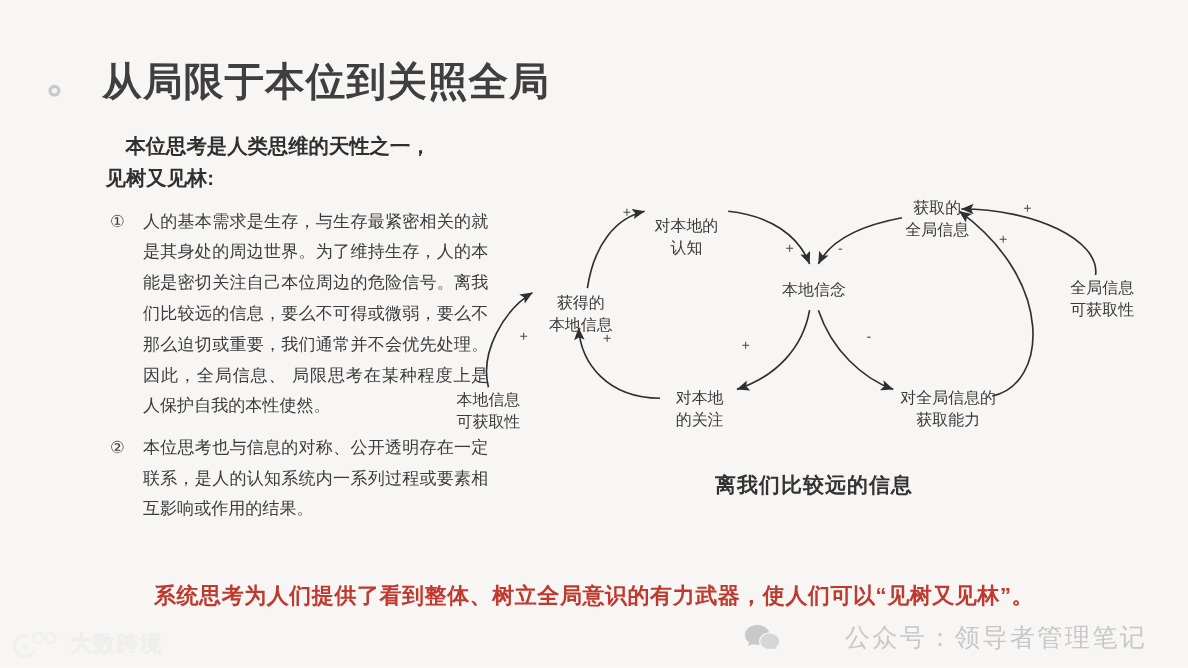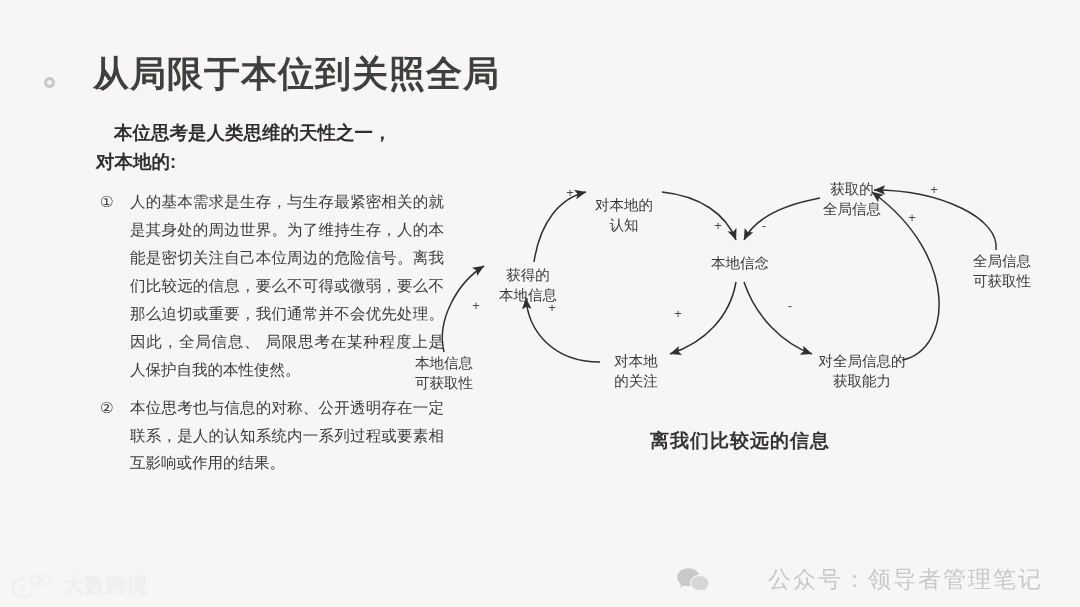--- a/index.html
+++ b/index.html
@@ -186,21 +186,21 @@
 <div id="slide">
 
   <div id="title-row">
     <span id="title-bullet"></span>
     <h1 id="slide-title">从局限于本位到关照全局</h1>
   </div>
 
   <div id="left-col">
     <p class="lead">
       <span class="indent">本位思考是人类思维的天性之一，</span><br>
-      <span>对本地的:</span>
+      <span>见树又见林:</span>
     </p>
 
     <ol class="points">
       <li>
         <span class="marker">①</span>
         <span>人的基本需求是生存，与生存最紧密相关的就是其身处的周边世界。为了维持生存，人的本能是密切关注自己本位周边的危险信号。离我们比较远的信息，要么不可得或微弱，要么不那么迫切或重要，我们通常并不会优先处理。因此，全局信息、 局限思考在某种程度上是人保护自我的本性使然。</span>
       </li>
       <li>
         <span class="marker">②</span>
         <span>本位思考也与信息的对称、公开透明存在一定联系，是人的认知系统内一系列过程或要素相互影响或作用的结果。</span>
@@ -266,20 +266,21 @@
       </g>
       <g>
         <text class="node-text" x="602" y="96">全局信息</text>
         <text class="node-text" x="602" y="116">可获取性</text>
       </g>
     </svg>
 
     <div id="diagram-caption">离我们比较远的信息</div>
   </div>
 
+  <div id="conclusion">系统思考为人们提供了看到整体、树立全局意识的有力武器，使人们可以“见树又见林”。</div>
 
   <div id="wm-left">
     <svg id="wm-left-mark" viewBox="0 0 46 26">
       <path d="M14 5 C7 5 3 10 3 15 C3 21 8 24 13 24 C17 24 20 22 21 19" fill="none" stroke="#ececec" stroke-width="3.2" stroke-linecap="round"></path>
       <circle cx="13" cy="15" r="2.6" fill="#ececec"></circle>
       <circle cx="25" cy="7" r="4.4" fill="none" stroke="#ececec" stroke-width="2.6"></circle>
       <circle cx="36" cy="7" r="4.4" fill="none" stroke="#ececec" stroke-width="2.6"></circle>
     </svg>
     <span id="wm-left-text">大数跨境</span>
   </div>

